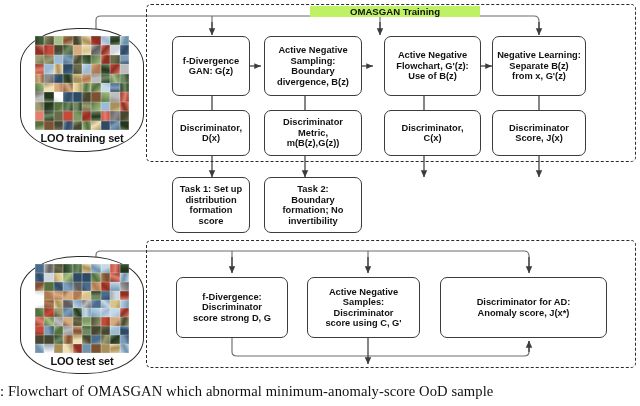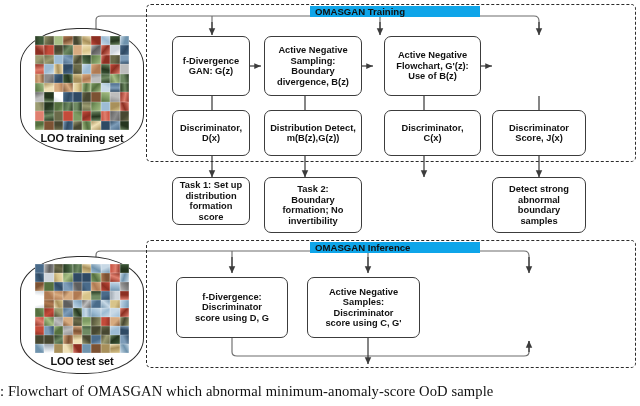--- a/index.html
+++ b/index.html
@@ -33,21 +33,22 @@
   .group{
     position:absolute;
     box-sizing:border-box;
     border:1.6px dashed #2b2b2b;
     border-radius:5px;
     background:transparent;
   }
   .group-title{
     position:absolute;
     font-weight:bold;font-size:9.6px;color:#111;
-    background:#0ea5e9;padding:0 5px;white-space:nowrap;
+    background:#bef264;padding:0 5px;white-space:nowrap;
+    text-align:center;
   }
 
   
   .oval{
     position:absolute;
     box-sizing:border-box;
     border:1.5px solid #2b2b2b;
     border-radius:46% / 30%;
     background:#ffffff;
     display:flex;flex-direction:column;align-items:center;justify-content:flex-start;
@@ -126,21 +127,20 @@
       <line x1="368" y1="338" x2="368" y2="364" marker-end="url(#ah)"></line>
 
       <line x1="529" y1="352" x2="529" y2="341" marker-end="url(#ah)"></line>
     </g>
   </svg>
 
   <div class="group" style="left:146px;top:4px;width:490px;height:158px;"></div>
   <div class="group-title" style="left:310px;top:6px;width:160px;">OMASGAN Training</div>
 
   <div class="group" style="left:146px;top:240px;width:490px;height:128px;"></div>
-  <div class="group-title" style="left:310px;top:242px;width:160px;">OMASGAN Inference</div>
 
   <div class="oval" style="left:20px;top:256px;width:124px;height:118px;">
     <div class="thumbgrid" id="grid-test" style="grid-template-columns:repeat(10,9.4px);grid-auto-rows:8.9px;">
         <i style="background: linear-gradient(227deg, rgb(74, 107, 138) 0%, rgb(74, 107, 138) 45%, rgb(74, 107, 138) 100%); box-shadow: rgba(255, 255, 255, 0.55) 0px 0px 0px 0.35px inset;"></i>
         <i style="background: linear-gradient(278deg, rgb(140, 140, 140) 0%, rgb(94, 94, 94) 45%, rgb(189, 189, 189) 100%); box-shadow: rgba(255, 255, 255, 0.55) 0px 0px 0px 0.35px inset;"></i>
         <i style="background: linear-gradient(198deg, rgb(71, 71, 49) 0%, rgb(107, 107, 74) 45%, rgb(71, 71, 49) 100%); box-shadow: rgba(255, 255, 255, 0.55) 0px 0px 0px 0.35px inset;"></i>
         <i style="background: linear-gradient(263deg, rgb(111, 138, 99) 0%, rgb(63, 90, 58) 45%, rgb(37, 54, 31) 100%); box-shadow: rgba(255, 255, 255, 0.55) 0px 0px 0px 0.35px inset;"></i>
         <i style="background: linear-gradient(281deg, rgb(63, 90, 58) 0%, rgb(111, 138, 99) 45%, rgb(63, 90, 58) 100%); box-shadow: rgba(255, 255, 255, 0.55) 0px 0px 0px 0.35px inset;"></i>
         <i style="background: linear-gradient(195deg, rgb(239, 224, 182) 0%, rgb(168, 144, 91) 45%, rgb(216, 196, 138) 100%); box-shadow: rgba(255, 255, 255, 0.55) 0px 0px 0px 0.35px inset;"></i>
         <i style="background: linear-gradient(29deg, rgb(157, 188, 212) 0%, rgb(111, 147, 173) 45%, rgb(200, 217, 230) 100%); box-shadow: rgba(255, 255, 255, 0.55) 0px 0px 0px 0.35px inset;"></i>
@@ -364,88 +364,94 @@
   </div>
 
   <div class="box b-strong" style="left:384px;top:36px;width:97px;height:60px;">
     <span class="txt">
       <span>Active Negative</span><br>
       <span>Flowchart, G'(z):</span><br>
       <span>Use of B(z)</span>
     </span>
   </div>
 
+  <div class="box b-strong" style="left:492px;top:36px;width:94px;height:60px;">
+    <span class="txt">
+      <span>Negative Learning:</span><br>
+      <span>Separate B(z)</span><br>
+      <span>from x, G'(z)</span>
+    </span>
+  </div>
 
   <div class="box b-strong" style="left:172px;top:110px;width:78px;height:46px;">
     <span class="txt">
       <span>Discriminator,</span><br>
       <span>D(x)</span>
     </span>
   </div>
 
   <div class="box b-strong" style="left:264px;top:110px;width:98px;height:46px;">
     <span class="txt">
-      <span>Distribution Detect,</span><br>
+      <span>Discriminator Metric,</span><br>
       <span>m(B(z),G(z))</span>
     </span>
   </div>
 
   <div class="box b-strong" style="left:384px;top:110px;width:97px;height:46px;">
     <span class="txt">
       <span>Discriminator,</span><br>
       <span>C(x)</span>
     </span>
   </div>
 
   <div class="box b-strong" style="left:492px;top:110px;width:94px;height:46px;">
     <span class="txt">
       <span>Discriminator</span><br>
       <span>Score, J(x)</span>
     </span>
   </div>
 
-  <div class="box b-strong" style="left:172px;top:177px;width:78px;height:48px;">
+  <div class="box b-strong" style="left:172px;top:177px;width:78px;height:56px;">
     <span class="txt">
       <span>Task 1: Set up</span><br>
       <span>distribution</span><br>
       <span>formation</span><br>
       <span>score</span>
     </span>
   </div>
 
   <div class="box b-strong" style="left:264px;top:177px;width:98px;height:56px;">
     <span class="txt">
       <span>Task 2:</span><br>
       <span>Boundary</span><br>
       <span>formation; No</span><br>
       <span>invertibility</span>
     </span>
   </div>
 
 
-  <div class="box b-strong" style="left:492px;top:177px;width:94px;height:56px;">
-    <span class="txt">
-      <span>Detect strong</span><br>
-      <span>abnormal boundary</span><br>
-      <span>samples</span>
-    </span>
-  </div>
 
   <div class="box b-strong" style="left:176px;top:277px;width:112px;height:61px;">
     <span class="txt">
       <span>f-Divergence:</span><br>
       <span>Discriminator</span><br>
-      <span>score using D, G</span>
+      <span>score strong D, G</span>
     </span>
   </div>
 
   <div class="box b-strong" style="left:307px;top:277px;width:113px;height:61px;">
     <span class="txt">
       <span>Active Negative</span><br>
       <span>Samples:</span><br>
       <span>Discriminator</span><br>
       <span>score using C, G'</span>
     </span>
   </div>
 
+  <div class="box b-strong" style="left:440px;top:277px;width:167px;height:61px;">
+    <span class="txt">
+      <span>Discriminator for AD:</span><br>
+      <span>Anomaly score, J(x*)</span>
+    </span>
+  </div>
 
   <div class="caption">: Flowchart of OMASGAN which abnormal minimum-anomaly-score OoD sample</div>
 </div>
 
 </body></html>

